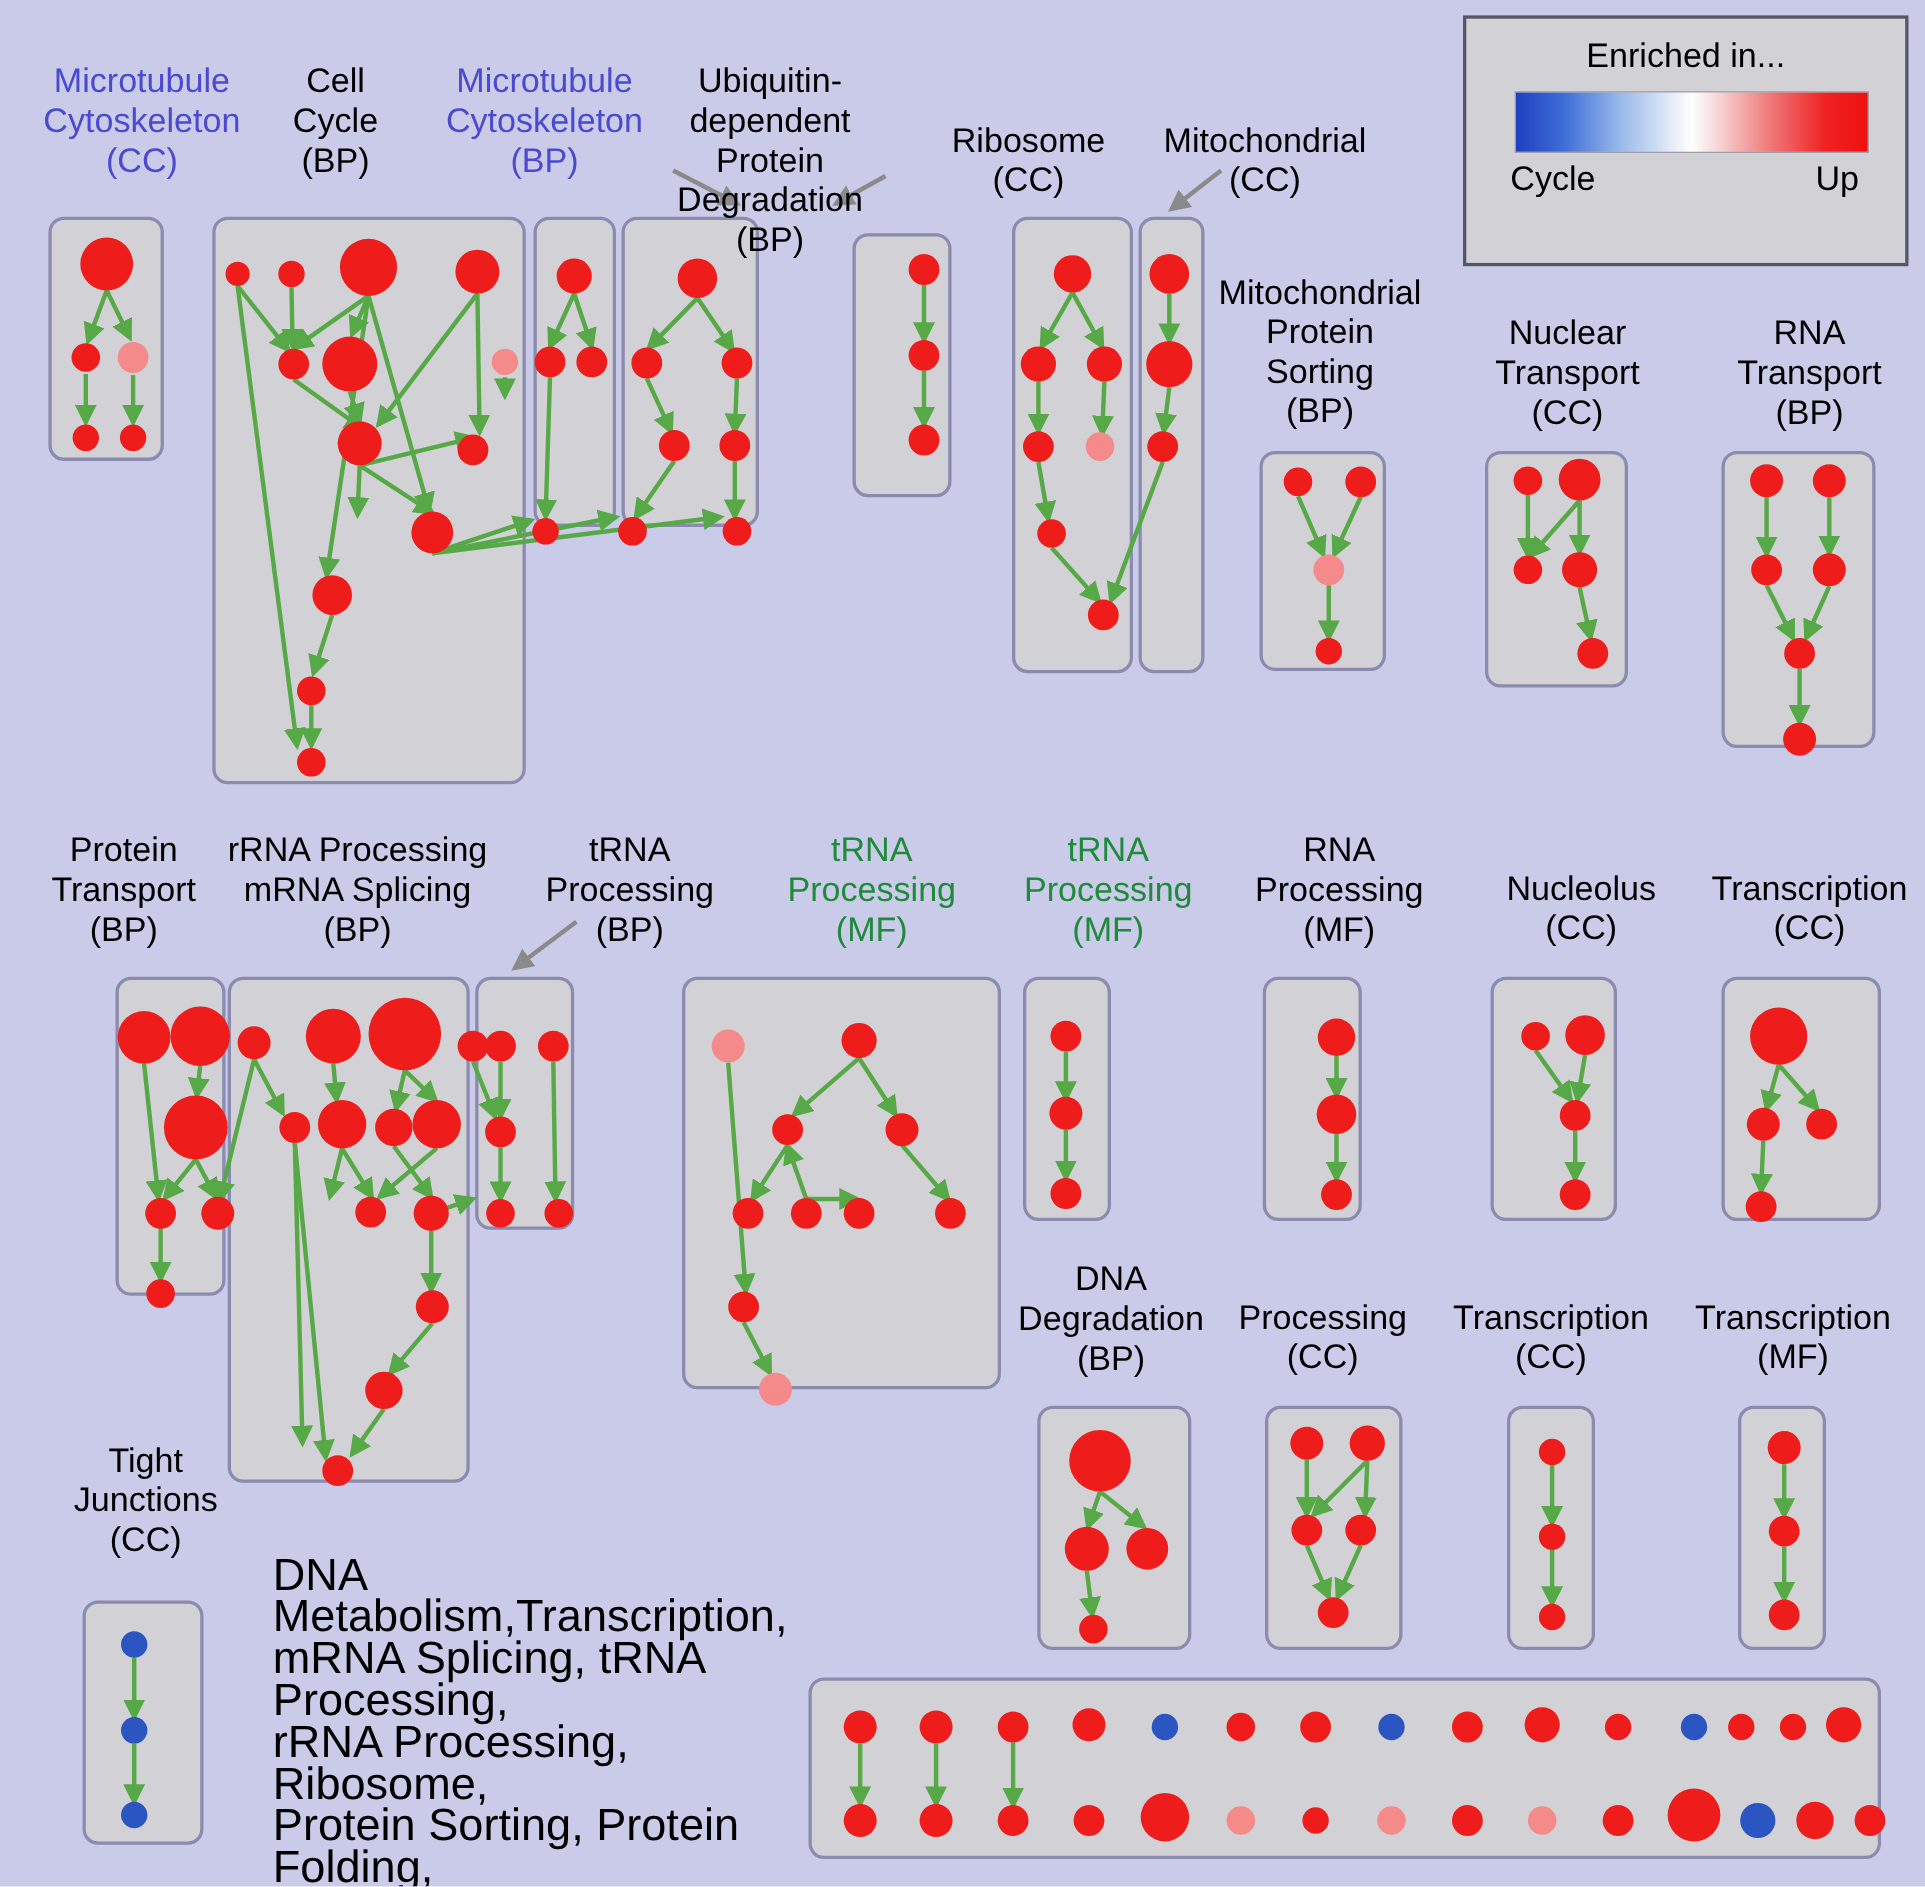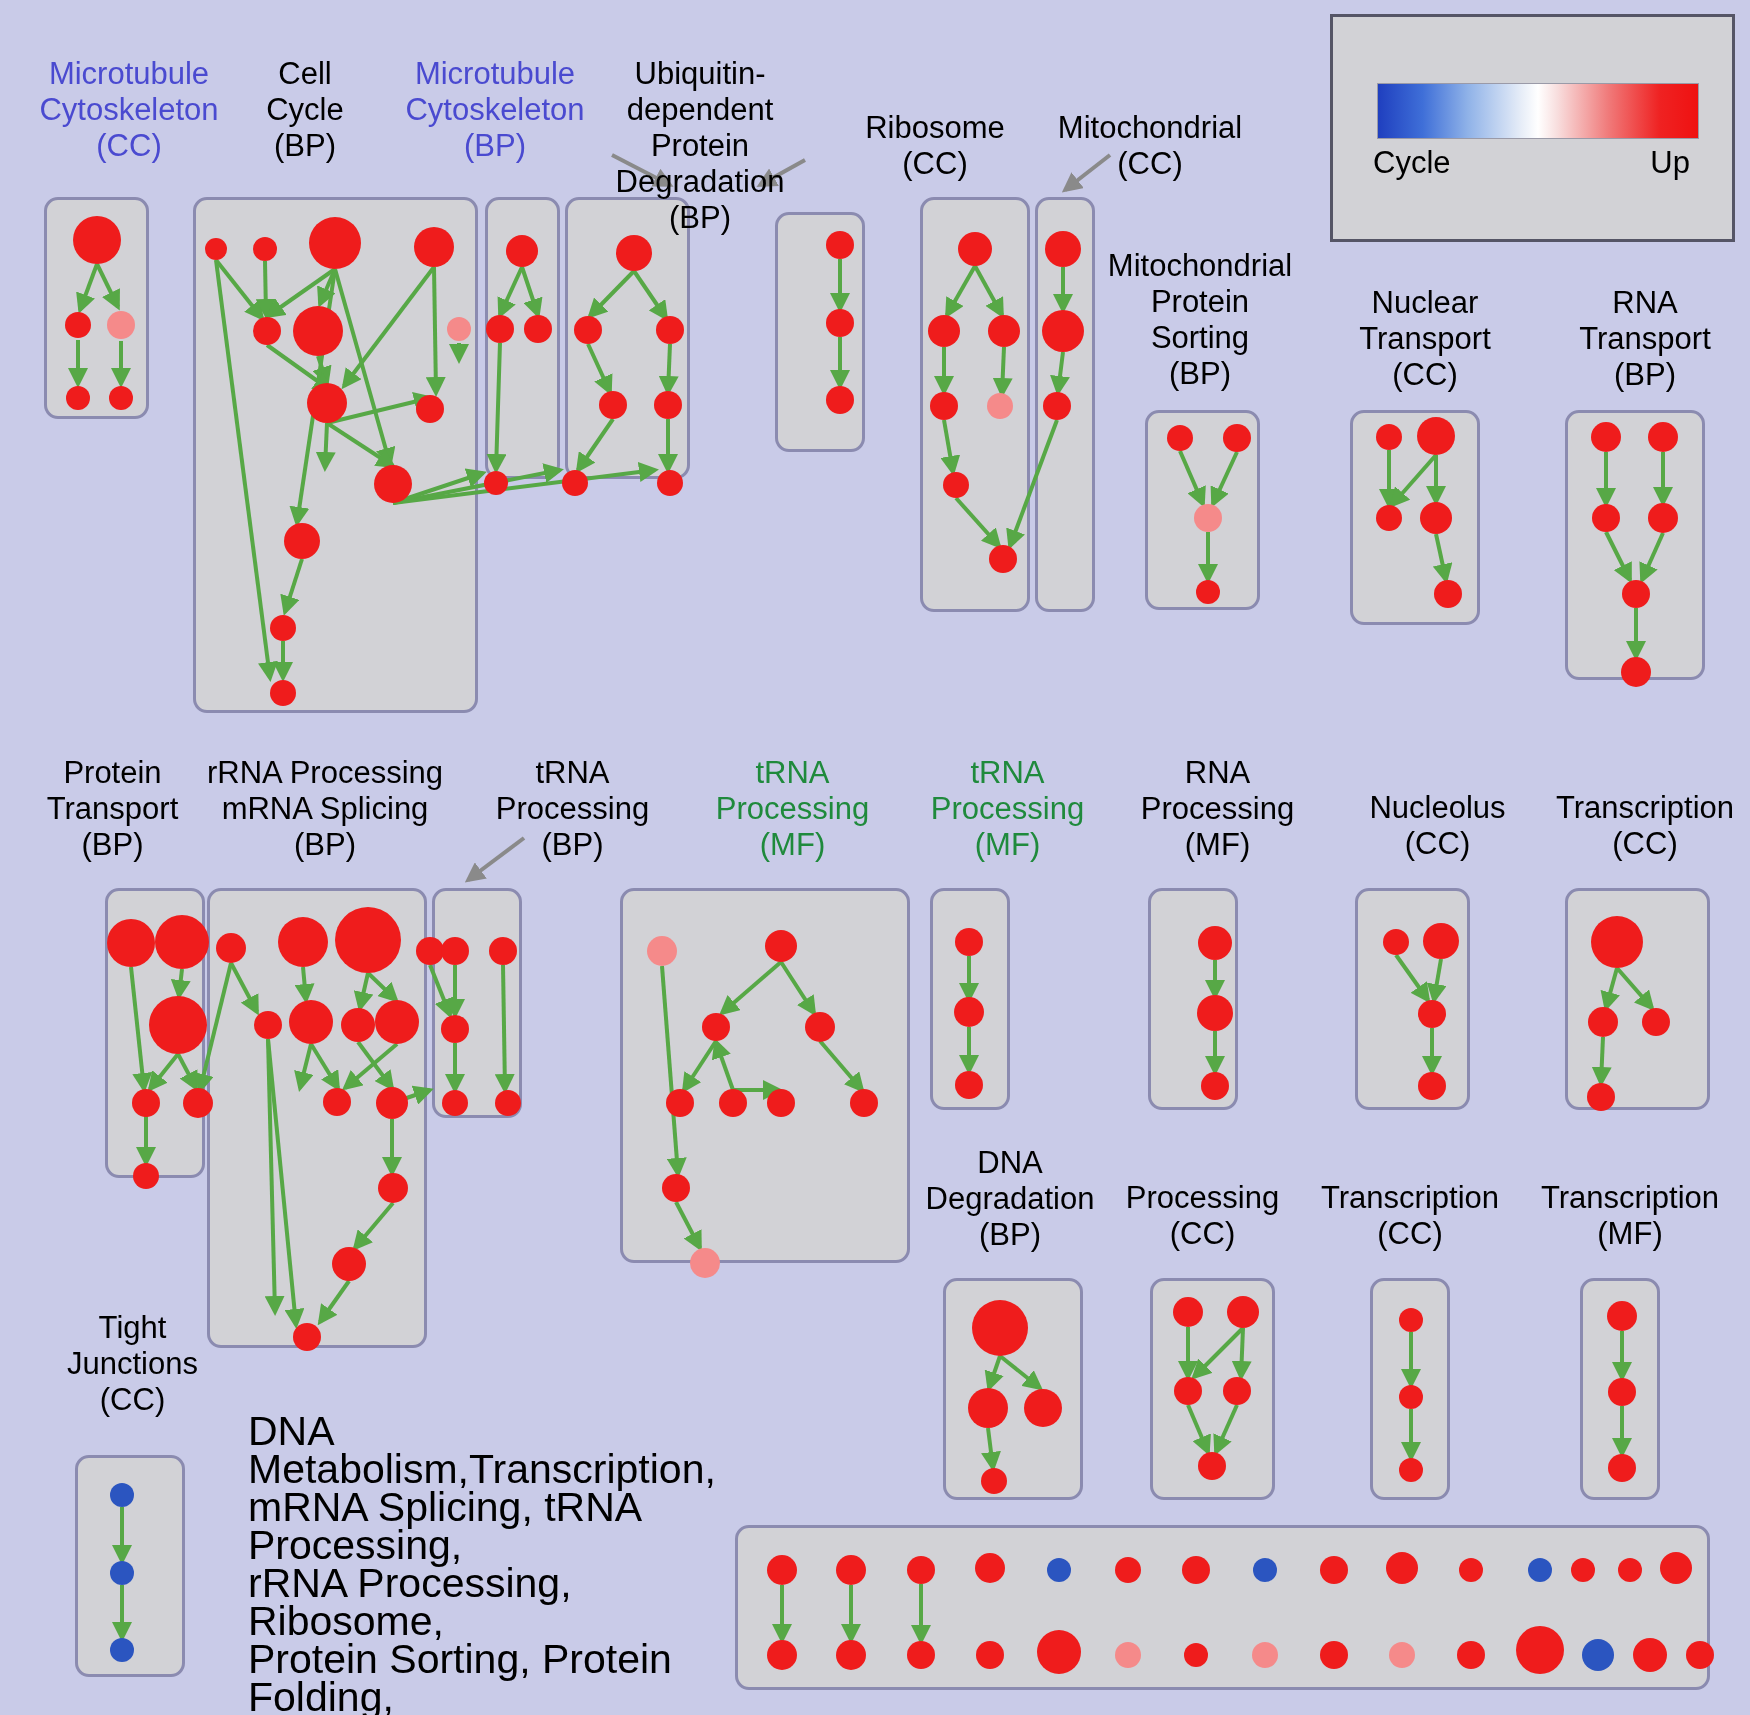--- a/index.html
+++ b/index.html
@@ -467,18 +467,19 @@
     </div>
 
   <div class="caption-block" id="caption" style="left:248px; top:1412px; width:520px;">DNA Metabolism,Transcription,
 mRNA Splicing, tRNA Processing,
 rRNA Processing, Ribosome,
 Protein Sorting, Protein Folding,
 Cell Cycle, MHC-II Receptor,
 Lipid Transport, Misc. Metab.</div>
 
   <div class="legend-box" style="left:1330px; top:14px; width:405px; height:228px;">
+    <div class="legend-title" style="top:16px;">Enriched in...</div>
     <div class="legend-bar" style="left:44px; top:66px; width:320px; height:54px;"></div>
     <div class="legend-down" style="left:40px; top:128px;">Cycle</div>
     <div class="legend-up" style="right:42px; top:128px;">Up</div>
   </div>
 
 </div>
 
 </body></html>

